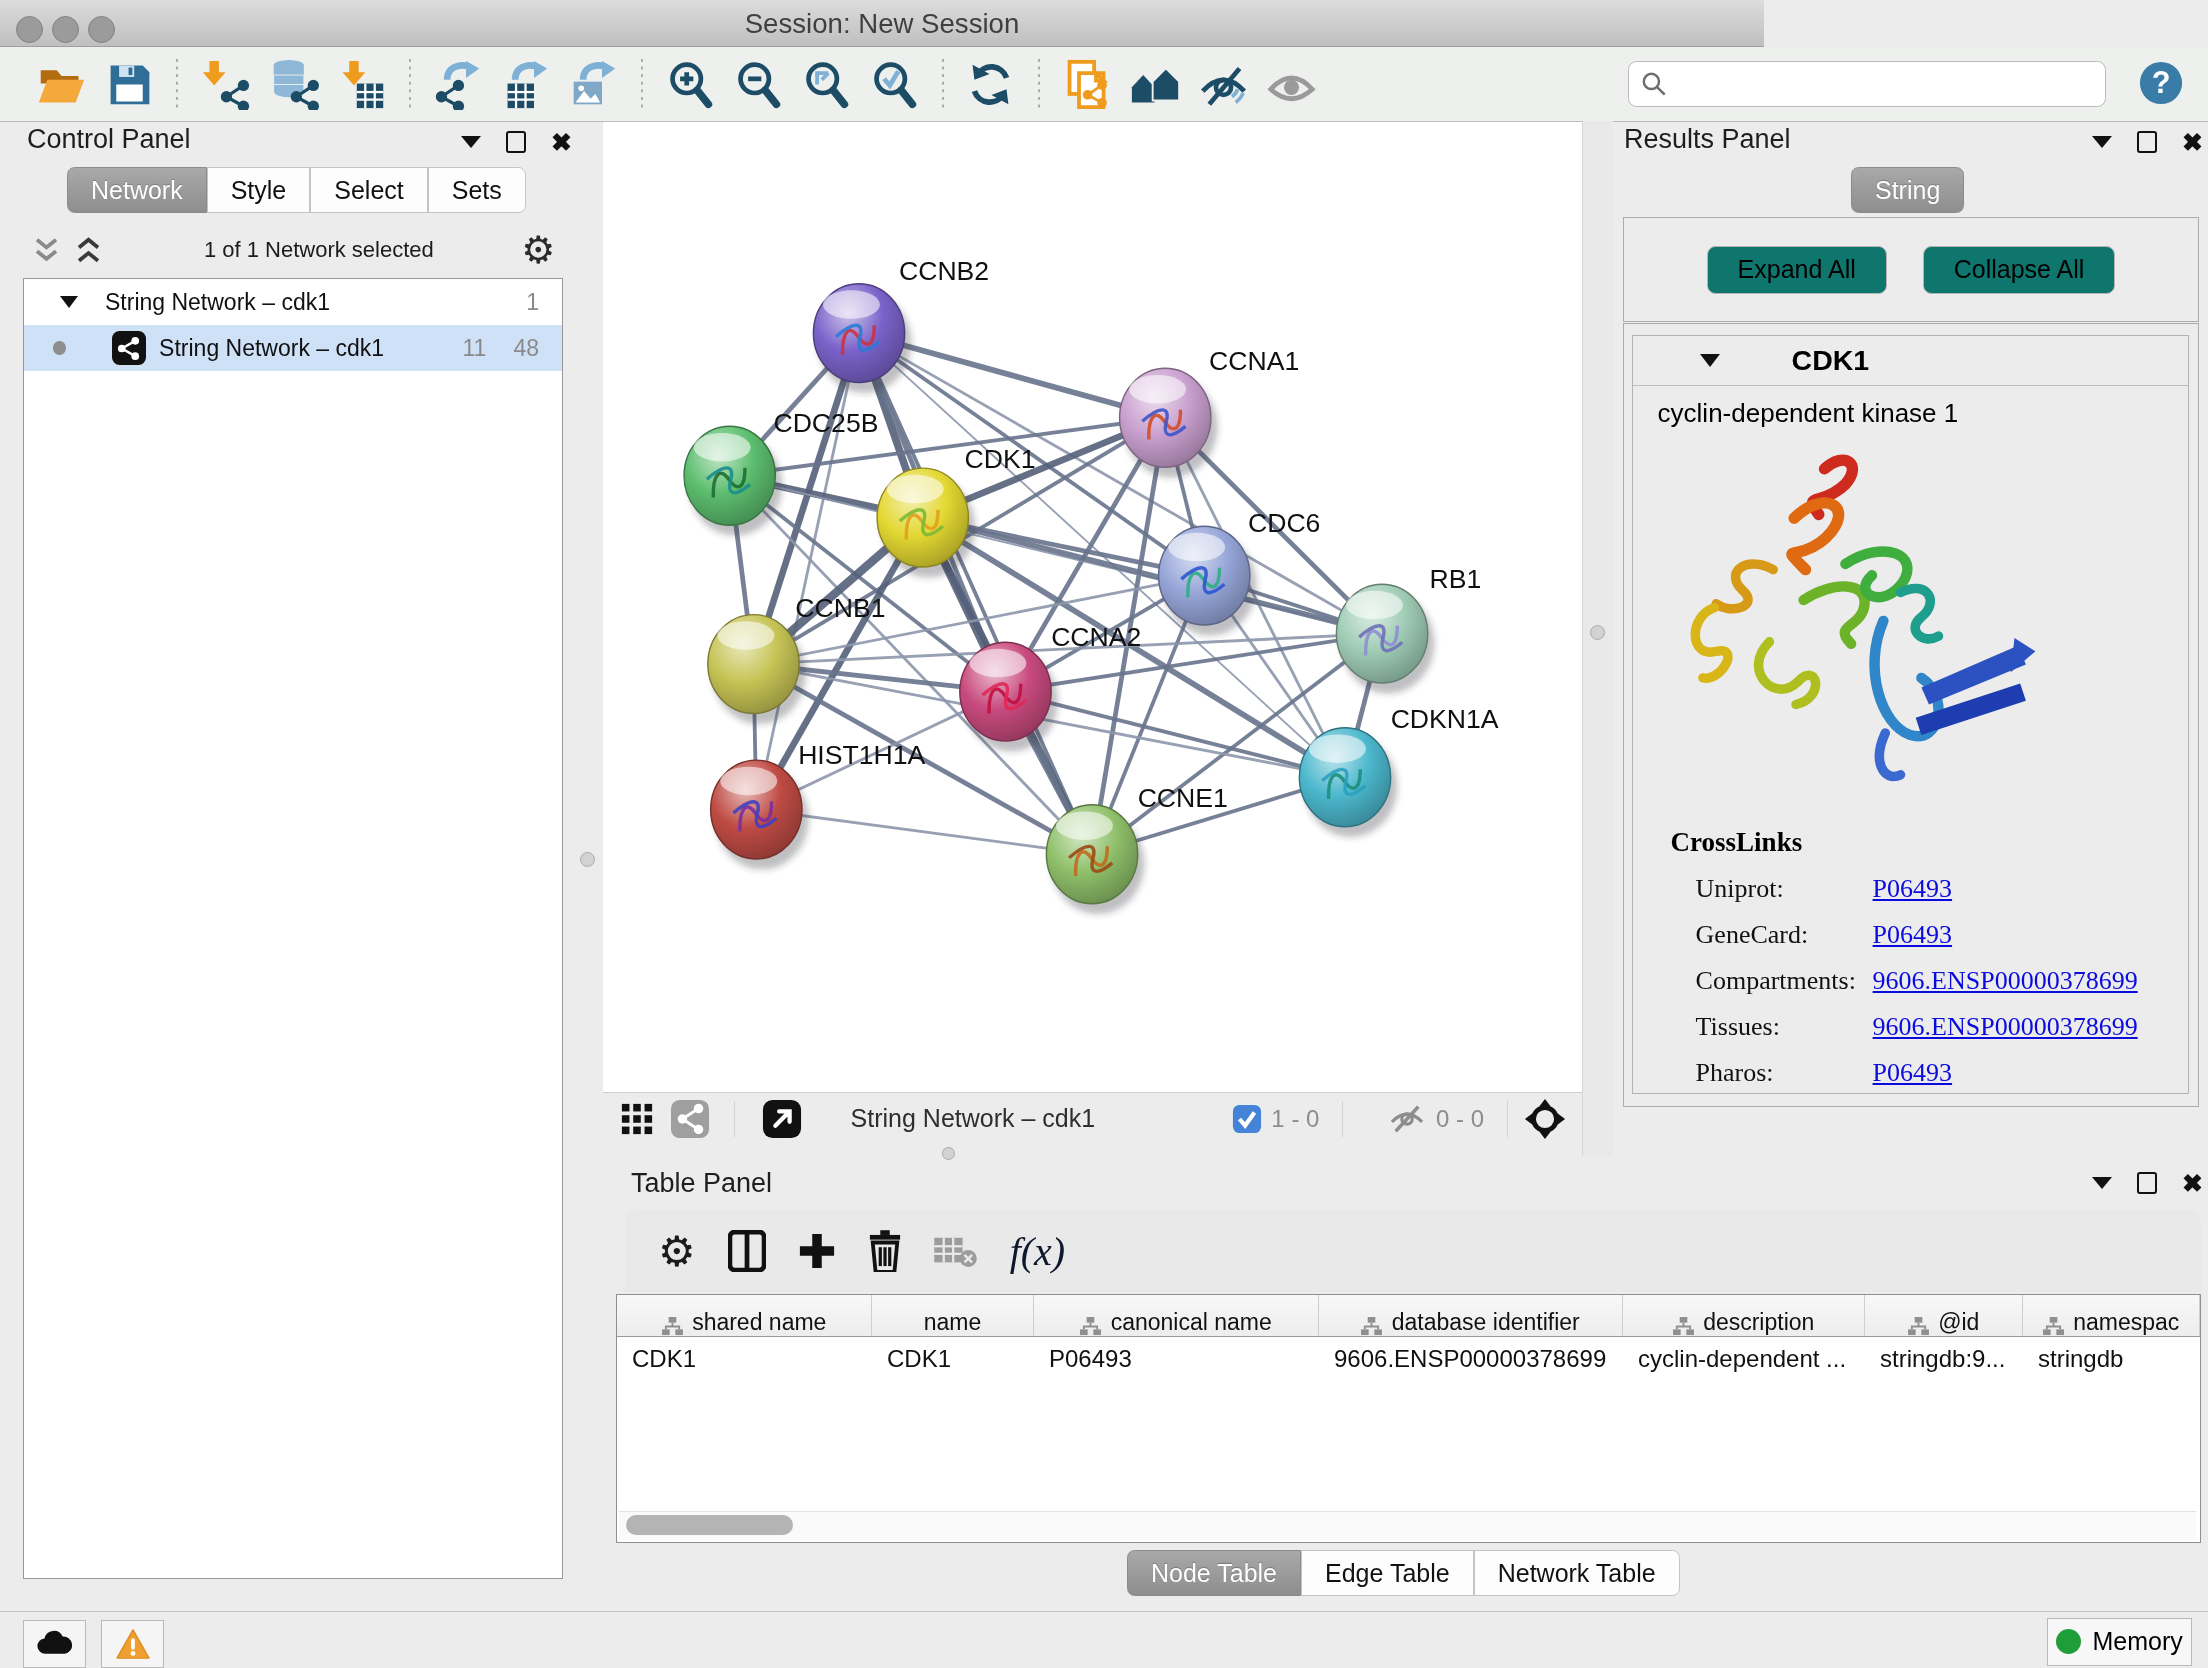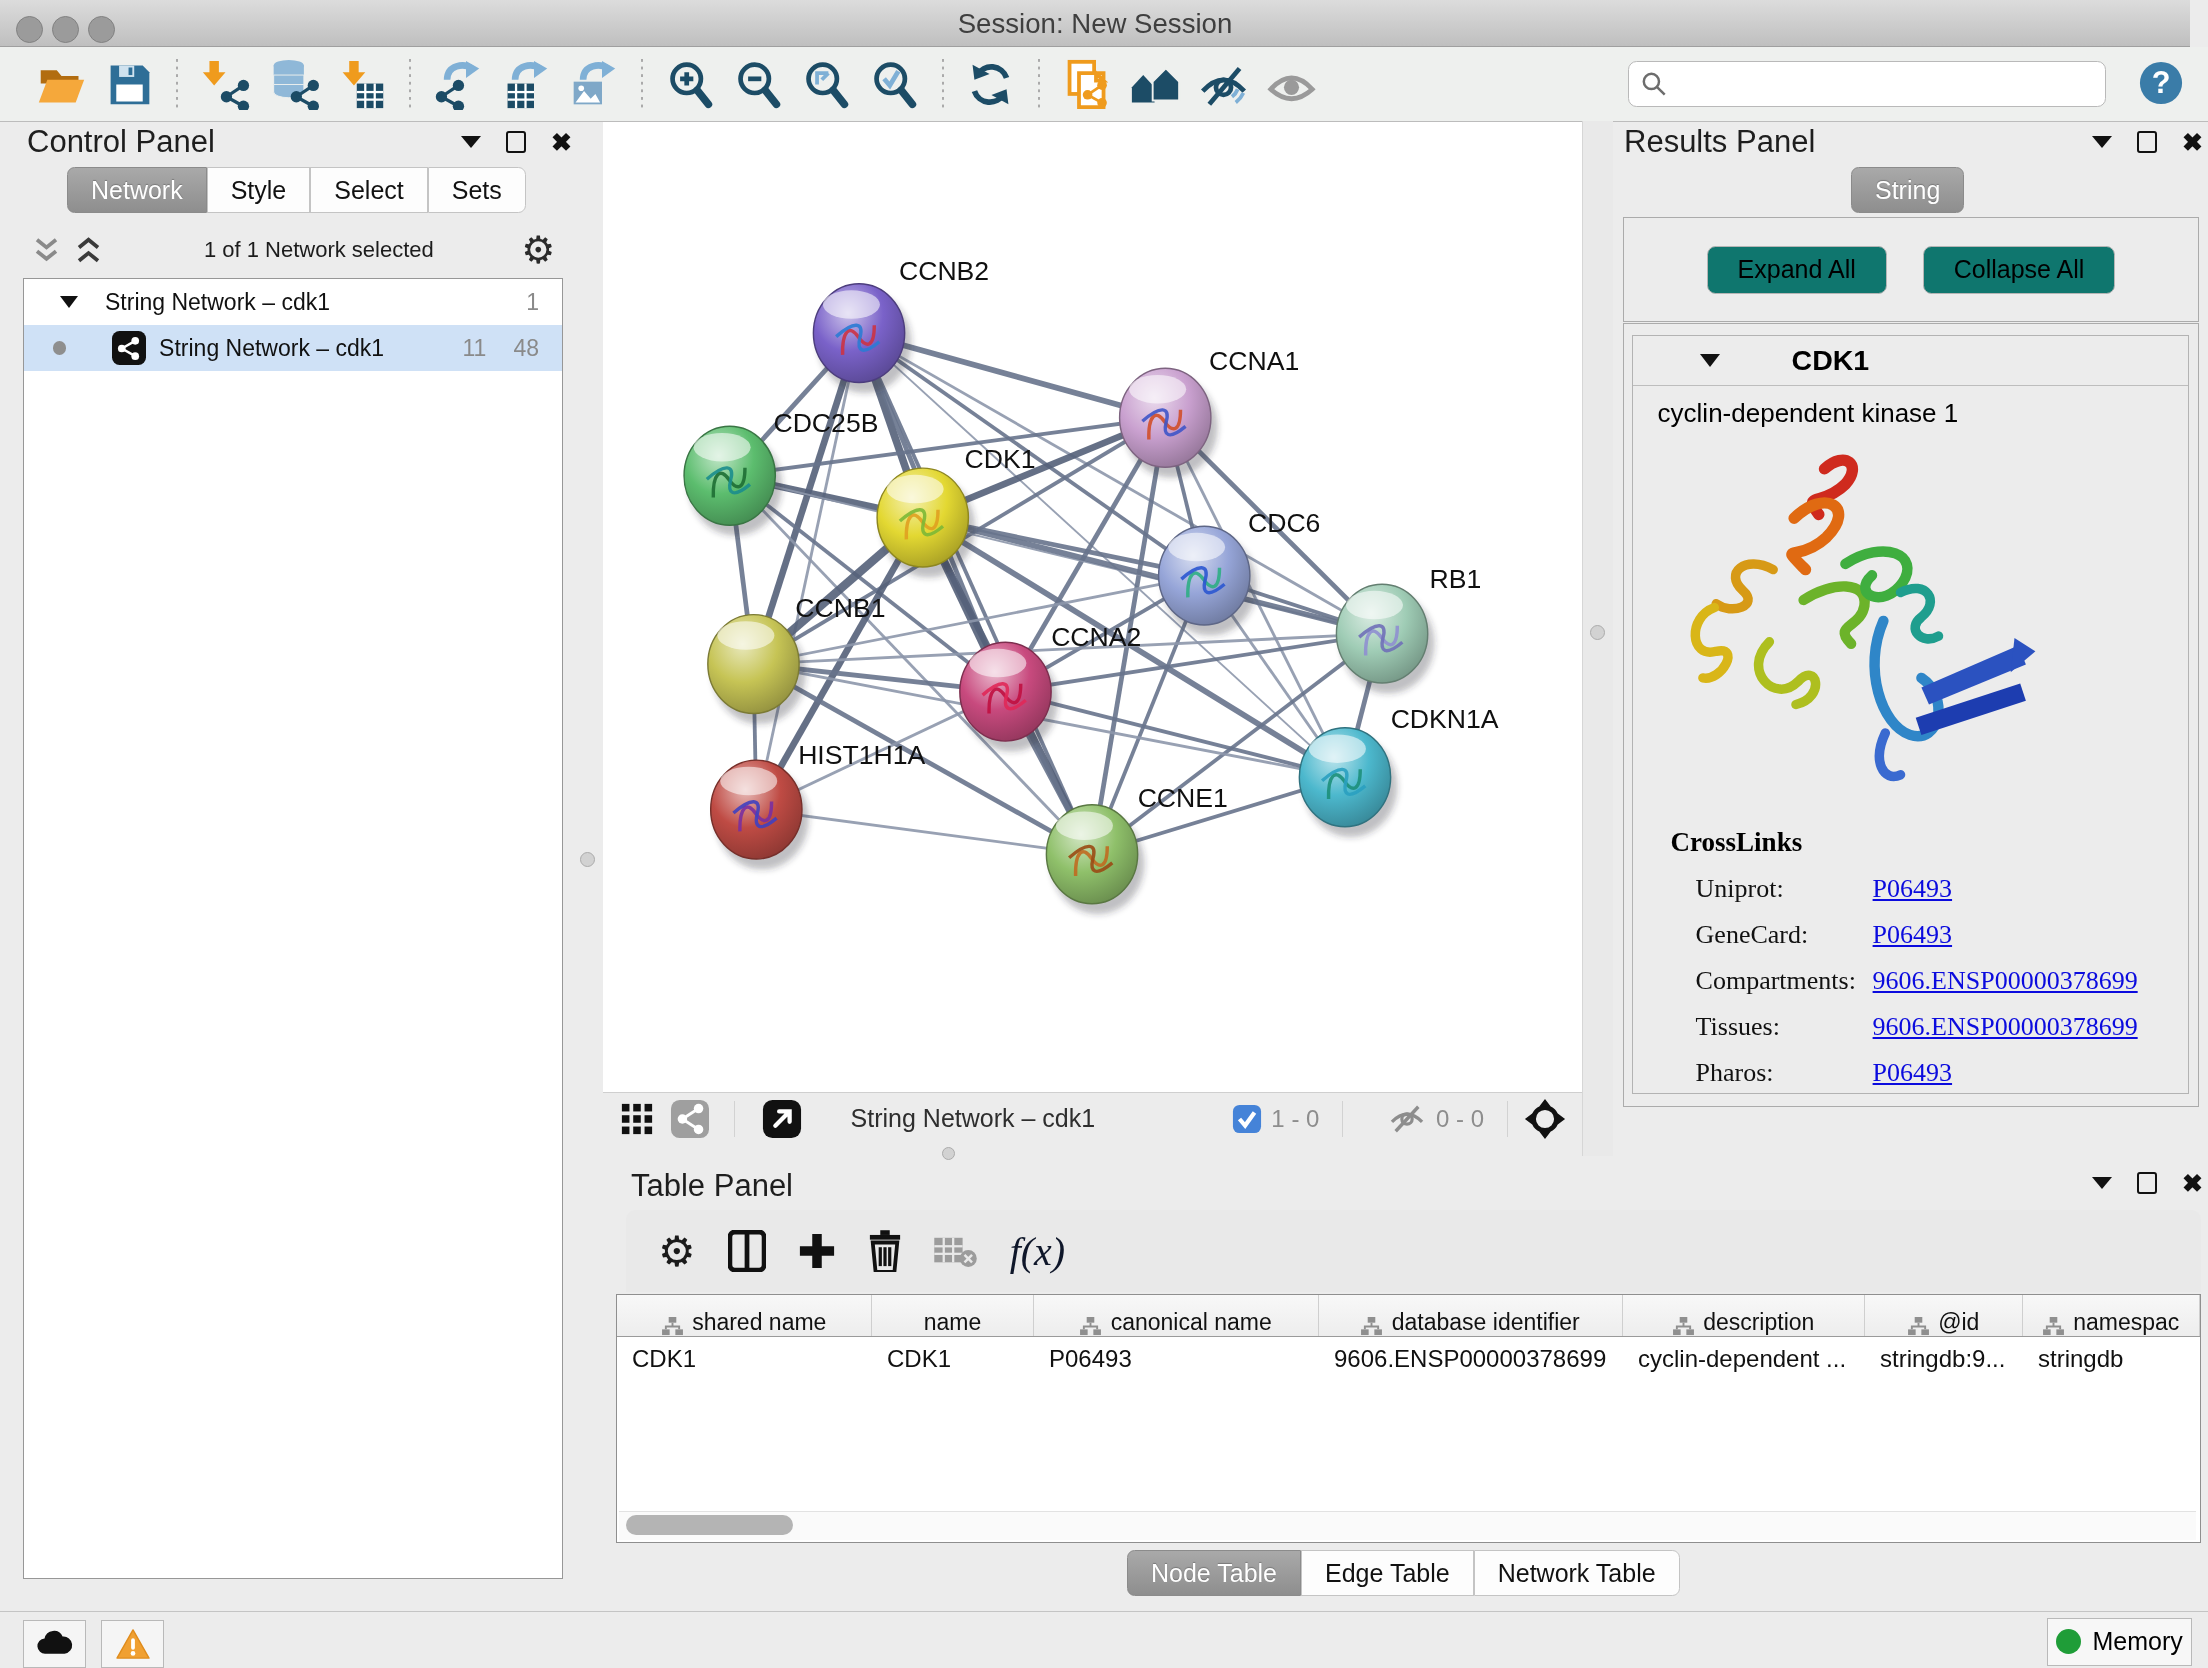--- a/index.html
+++ b/index.html
@@ -1,33 +1,33 @@
 <!DOCTYPE html>
 <html style="font-size:15px"><head>
 <meta charset="utf-8">
 <style>
   html,body{margin:0;padding:0;background:#e3e3e3;}
   #window{position:relative;width:2208px;height:1668px;background:#ececec;font-family:"Liberation Sans",sans-serif;overflow:hidden;-webkit-font-smoothing:antialiased;}
   .abs{position:absolute;}
   
-  #titlebar{left:0;top:0;width:2190px;height:46px;background:linear-gradient(#dcdcdc,#bfbfbf);border-bottom:1px solid #9f9f9f;}
+  #titlebar{left:0;top:0;width:1764px;height:46px;background:linear-gradient(#dcdcdc,#bfbfbf);border-bottom:1px solid #9f9f9f;}
   .traffic{position:absolute;top:16px;width:25px;height:25px;border-radius:50%;background:#9b9b9b;border:1px solid #818181;}
   #win-title{position:absolute;left:0;right:0;top:7.6px;text-align:center;font-size:27.6px;color:#3f3f3f;}
   
   #toolbar{left:0;top:47px;width:2208px;height:74px;background:#eef0ee;border-bottom:1px solid #bcbcbc;}
   .tb-row{position:absolute;left:27px;top:5.7px;height:63px;display:flex;align-items:center;}
   .tb-btn{width:68px;height:61px;display:flex;align-items:center;justify-content:center;cursor:default;}
   .tb-btn svg{width:51px;height:51px;}
   .tb-sep{width:1.9px;height:51px;margin:0 13.3px;background-image:linear-gradient(#aaa 40%,transparent 40%);background-size:1.9px 7.6px;}
   #search-box{left:1628px;top:14.3px;width:476px;height:44px;background:#fff;border:1px solid #b9b9b9;border-radius:8.6px;display:flex;align-items:center;}
   #search-box svg{width:28.5px;height:28.5px;margin-left:11.4px;}
   #search-input{border:none;outline:none;flex:1;font-size:23px;background:transparent;height:38px;margin-left:7.6px;font-family:"Liberation Sans",sans-serif;}
   #help-btn{left:2138px;top:13.3px;width:46px;height:46px;}
   
-  .panel-title{font-size:31px;color:#1e1e1e;}
+  .panel-title{font-size:27px;color:#1e1e1e;}
   .panel-ctrls{position:absolute;display:flex;align-items:center;gap:25px;}
   .tri-down{width:0;height:0;border-left:10.5px solid transparent;border-right:10.5px solid transparent;border-top:12.4px solid #111;}
   .sq{width:16px;height:18px;border:2.9px solid #111;border-radius:2.9px;}
   .xx{font-size:25px;font-weight:bold;color:#111;line-height:19px;}
   .tab{height:44px;display:flex;align-items:center;justify-content:center;font-size:25px;background:#fdfdfd;border:1px solid #c4c4c4;color:#111;padding:0 23px;}
   .tab.first{border-radius:7.6px 0 0 7.6px;}
   .tab.last{border-radius:0 7.6px 7.6px 0;}
   .tab.sel{background:linear-gradient(#a9a9a9,#8e8e8e);color:#fff;text-shadow:0 -1px 1px rgba(0,0,0,.25);border-color:#8b8b8b;}
   .tab.lone{border-radius:7.6px;}
   

